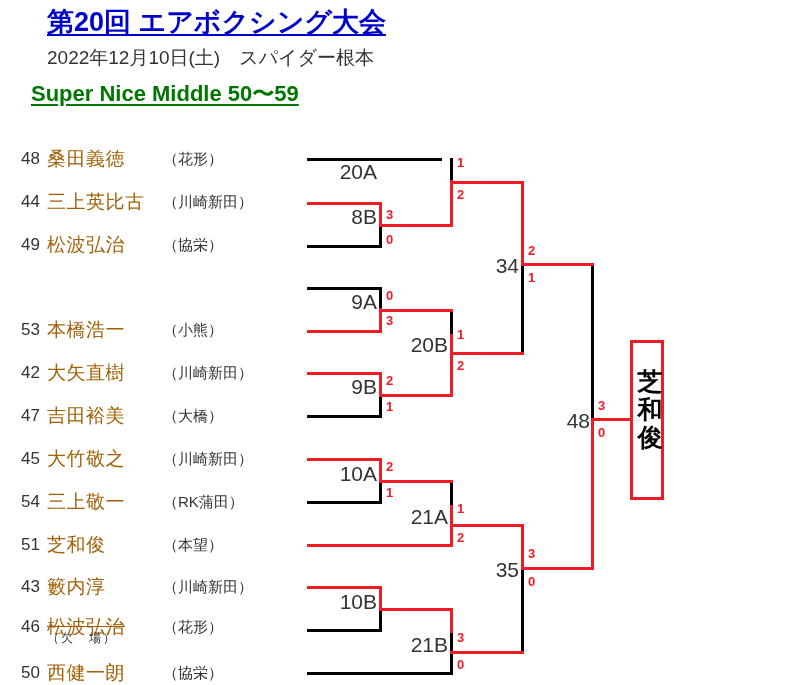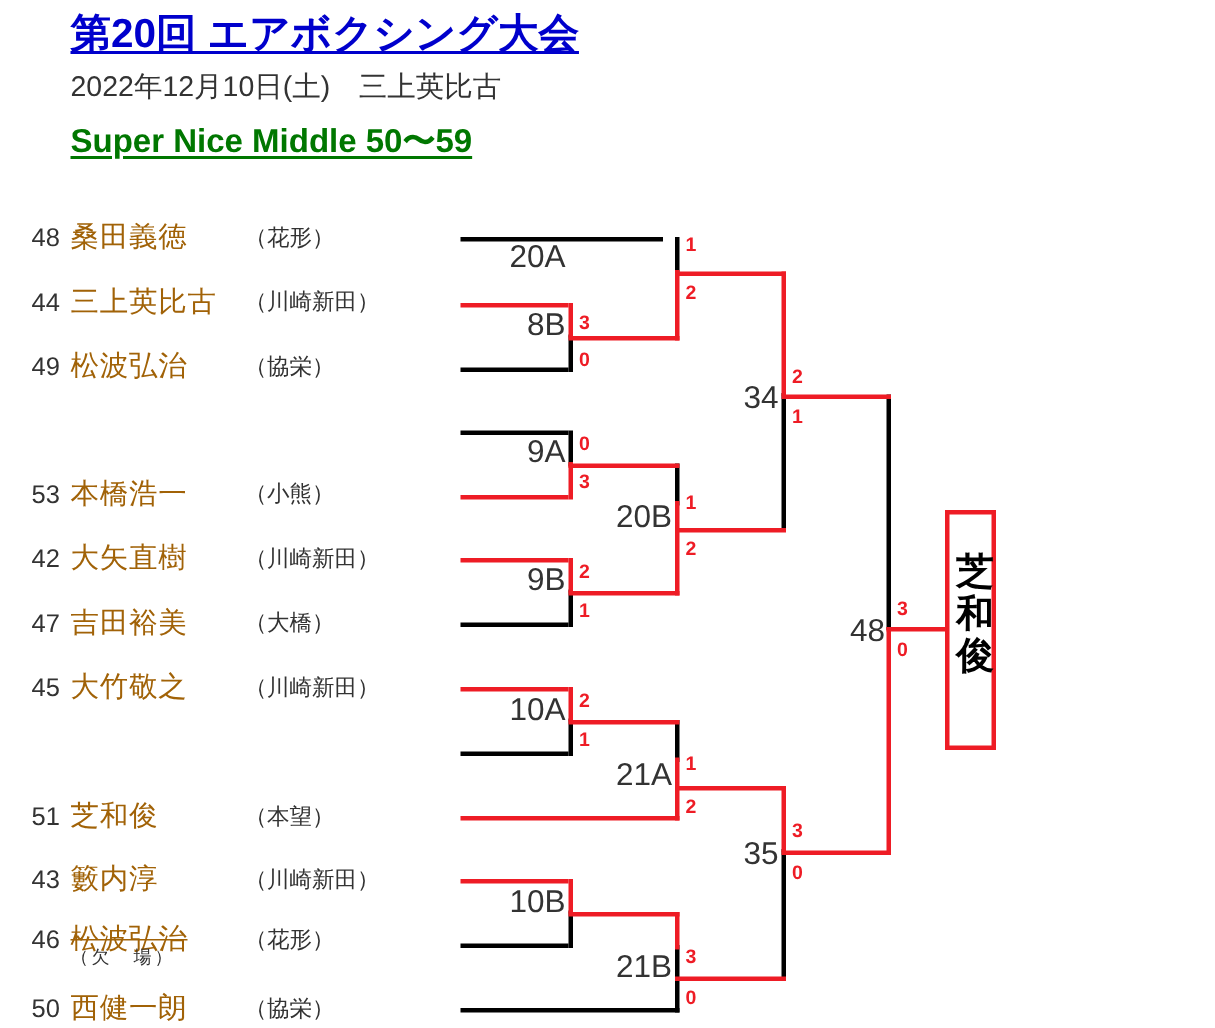--- a/index.html
+++ b/index.html
@@ -35,21 +35,21 @@
     position: absolute;
     left: 47px;
     top: 45px;
     font-size: 19px;
     font-weight: normal;
     color: #333333;
     white-space: nowrap;
   }
   .title-class {
     position: absolute;
-    left: 47px;
+    left: 31px;
     top: 79px;
     font-size: 22px;
     font-weight: bold;
     color: #007700;
     text-decoration: underline;
     text-underline-offset: 3px;
     white-space: nowrap;
   }
 
   
@@ -146,21 +146,21 @@
     line-height: 28px;
     text-align: center;
     letter-spacing: 0px;
   }
 </style>
 </head>
 <body>
 
 <div id="header">
   <div class="title-main">第20回 エアボクシング大会</div>
-  <div class="title-date">2022年12月10日(土)　三上英比古</div>
+  <div class="title-date">2022年12月10日(土)　スパイダー根本</div>
   <div class="title-class">Super Nice Middle 50〜59</div>
 </div>
 
 <div id="entry-list">
     <div class="entry-row" style="top: 146px;">
       <span class="entry-no">48</span>
       <span class="entry-name">桑田義徳</span>
       <span class="entry-club">（花形）</span>
     </div>
     <div class="entry-row" style="top: 189px;">
@@ -185,20 +185,25 @@
     </div>
     <div class="entry-row" style="top: 403px;">
       <span class="entry-no">47</span>
       <span class="entry-name">吉田裕美</span>
       <span class="entry-club">（大橋）</span>
     </div>
     <div class="entry-row" style="top: 446px;">
       <span class="entry-no">45</span>
       <span class="entry-name">大竹敬之</span>
       <span class="entry-club">（川崎新田）</span>
+    </div>
+    <div class="entry-row" style="top: 489px;">
+      <span class="entry-no">54</span>
+      <span class="entry-name">三上敬一</span>
+      <span class="entry-club">（RK蒲田）</span>
     </div>
     <div class="entry-row" style="top: 532px;">
       <span class="entry-no">51</span>
       <span class="entry-name">芝和俊</span>
       <span class="entry-club">（本望）</span>
     </div>
     <div class="entry-row" style="top: 574px;">
       <span class="entry-no">43</span>
       <span class="entry-name">籔内淳</span>
       <span class="entry-club">（川崎新田）</span>

